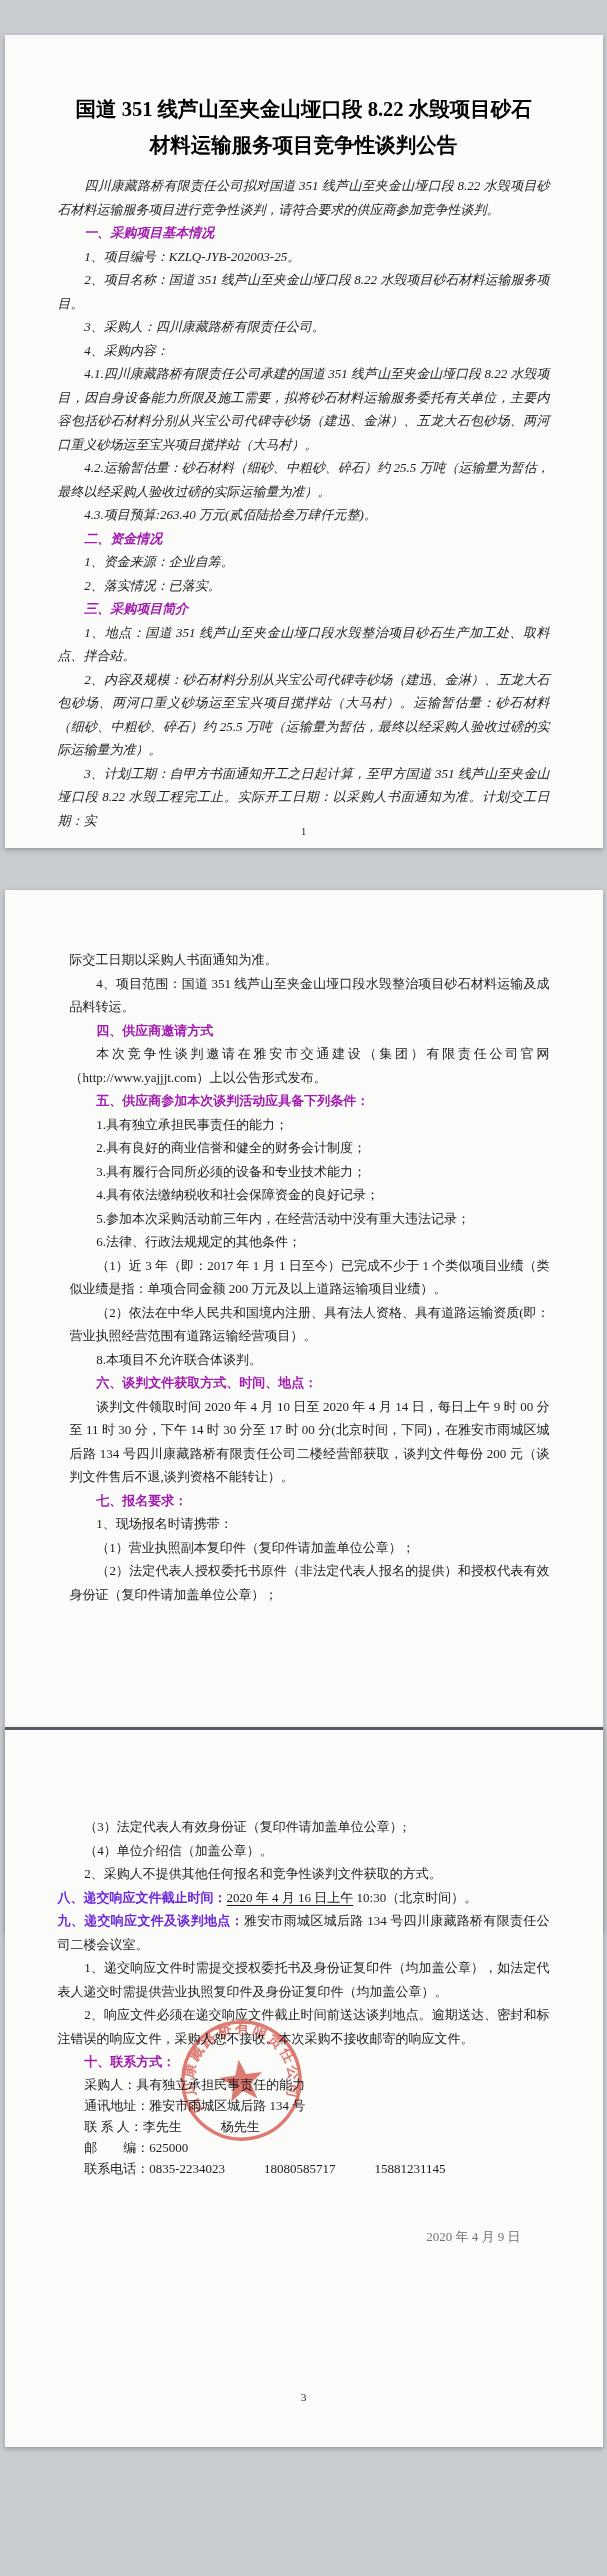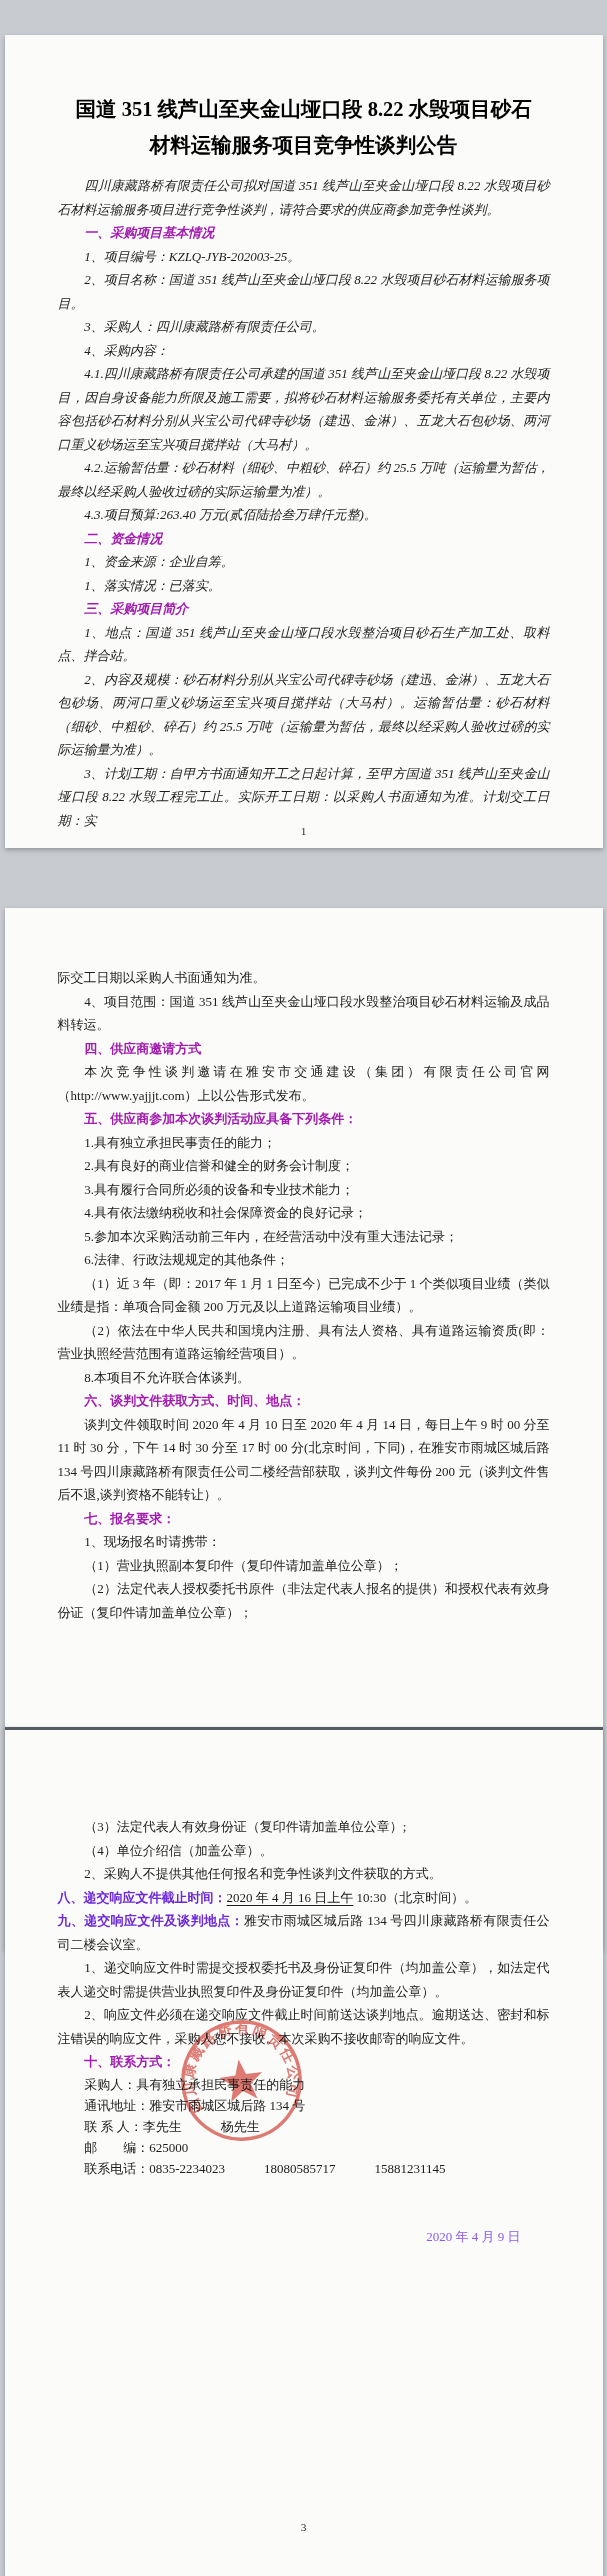--- a/index.html
+++ b/index.html
@@ -1,40 +1,40 @@
 <!DOCTYPE html>
 <html style="font-size:12px"><head>
 <meta charset="utf-8">
 <style>
   html,body{margin:0;padding:0;}
   body{background:#c8cbcf;font-family:"Liberation Serif","DejaVu Serif",serif;}
   .doc{position:relative;width:607px;height:2576px;background:#c8cbcf;overflow:hidden;margin:8px auto;}
   .page{position:absolute;left:4.6px;width:598px;background:#fbfbfa;box-sizing:border-box;
         box-shadow:0 1.5px 4.6px rgba(55,58,66,.35);color:#1c1c1c;}
   .page1{top:27px;height:813px;}
-  .page2{top:900px;height:1042px;}
-  .page3{top:1719px;height:850px;border-top:3px solid #575c63;}
+  .page2{top:882px;height:1042px;padding-left:12px;}
+  .page3{top:1719px;height:720px;border-top:3px solid #575c63;}
   .content{padding:0 53px;font-size:13px;line-height:23.5px;}
   .p1c{padding-top:0;font-style:italic;}
   .p2c{padding-top:58px;}
   .p3c{padding-top:85px;}
   .title{font-size:20.5px;line-height:36px;font-weight:700;text-align:center;color:#000;
          width:473px;margin:56px auto 11.4px auto;}
   .blk{margin:0;text-align:justify;}
   .para{text-indent:2.05em;}
   .plain{text-indent:0;}
   .heading{text-indent:2.05em;font-weight:700;color:#a21caf;}
   .contact{text-indent:2.05em;line-height:21px;text-align:left;}
   .label{font-weight:700;color:#6d28d9;}
   .uline{text-decoration:underline;text-underline-offset:3px;}
   .pagenum{position:absolute;left:0;right:0;text-align:center;font-size:11.4px;color:#2a2a2a;}
   .pn1{bottom:10.6px;}
   .pn2{bottom:55px;}
   .pn3{bottom:44px;}
-  .sign-date{position:absolute;top:498px;right:82px;font-size:13px;color:#8b5cf6;}
+  .sign-date{position:absolute;top:498px;right:82px;font-size:13px;color:#737373;}
   .stamp{position:absolute;left:168px;top:282px;width:137px;height:137px;opacity:.78;
          transform:rotate(-8deg);mix-blend-mode:multiply;pointer-events:none;}
   .seal-ring{fill:none;stroke:#d9574d;stroke-width:4.5;}
   .seal-star{fill:#d9574d;}
   .seal-text{fill:#d9574d;font-size:19px;letter-spacing:3px;font-weight:700;
              font-family:"Liberation Serif","DejaVu Serif",serif;}
 </style>
 </head>
 <body>
 
@@ -47,21 +47,21 @@
         <p class="blk heading">一、采购项目基本情况</p>
         <p class="blk para">1、项目编号：KZLQ-JYB-202003-25。</p>
         <p class="blk para">2、项目名称：国道 351 线芦山至夹金山垭口段 8.22 水毁项目砂石材料运输服务项目。</p>
         <p class="blk para">3、采购人：四川康藏路桥有限责任公司。</p>
         <p class="blk para">4、采购内容：</p>
         <p class="blk para">4.1.四川康藏路桥有限责任公司承建的国道 351 线芦山至夹金山垭口段 8.22 水毁项目，因自身设备能力所限及施工需要，拟将砂石材料运输服务委托有关单位，主要内容包括砂石材料分别从兴宝公司代碑寺砂场（建迅、金淋）、五龙大石包砂场、两河口重义砂场运至宝兴项目搅拌站（大马村）。</p>
         <p class="blk para">4.2.运输暂估量：砂石材料（细砂、中粗砂、碎石）约 25.5 万吨（运输量为暂估，最终以经采购人验收过磅的实际运输量为准）。</p>
         <p class="blk para">4.3.项目预算:263.40 万元(贰佰陆拾叁万肆仟元整)。</p>
         <p class="blk heading">二、资金情况</p>
         <p class="blk para">1、资金来源：企业自筹。</p>
-        <p class="blk para">1、落实情况：已落实。</p>
+        <p class="blk para">2、落实情况：已落实。</p>
         <p class="blk heading">三、采购项目简介</p>
         <p class="blk para">1、地点：国道 351 线芦山至夹金山垭口段水毁整治项目砂石生产加工处、取料点、拌合站。</p>
         <p class="blk para">2、内容及规模：砂石材料分别从兴宝公司代碑寺砂场（建迅、金淋）、五龙大石包砂场、两河口重义砂场运至宝兴项目搅拌站（大马村）。运输暂估量：砂石材料（细砂、中粗砂、碎石）约 25.5 万吨（运输量为暂估，最终以经采购人验收过磅的实际运输量为准）。</p>
         <p class="blk para">3、计划工期：自甲方书面通知开工之日起计算，至甲方国道 351 线芦山至夹金山垭口段 8.22 水毁工程完工止。实际开工日期：以采购人书面通知为准。计划交工日期：实</p>
       </div>
     <div class="pagenum pn1">1</div>
   </section>
 
   <section class="page page2">
     <div class="content p2c" id="page2-content">

